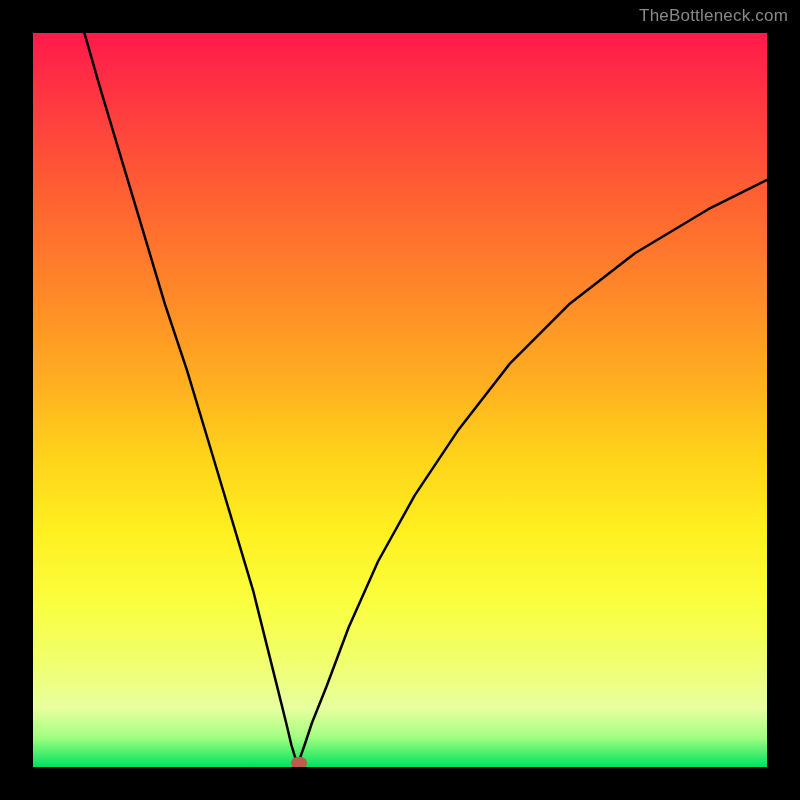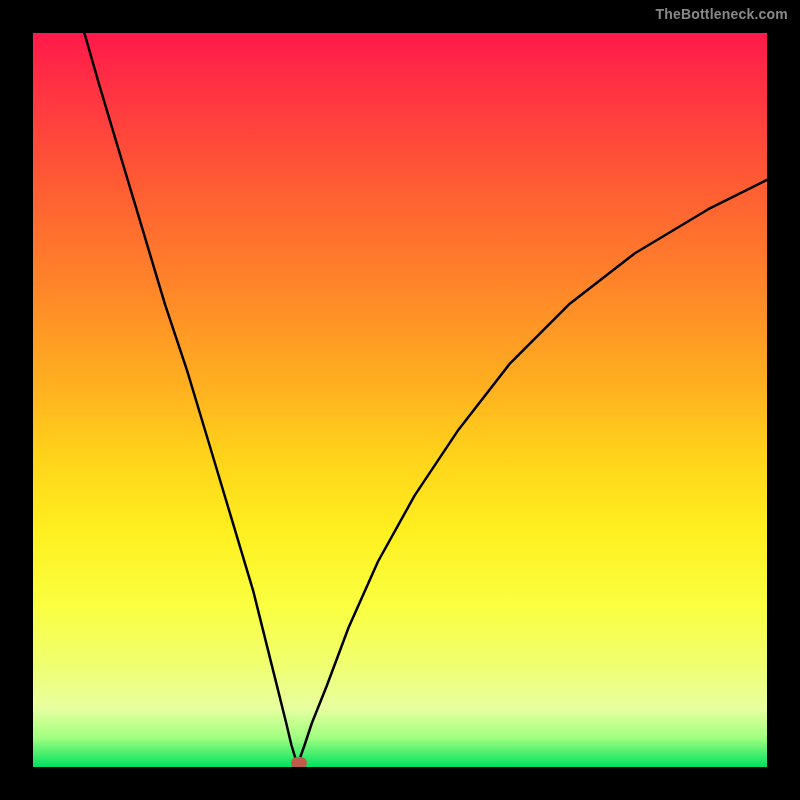--- a/index.html
+++ b/index.html
@@ -51,22 +51,22 @@
     height: 12px;
     background: #c05a4a;
     border-radius: 6px;
     transform: translate(-50%, -50%);
   }
   .watermark {
     position: absolute;
     top: 6px;
     right: 12px;
     color: #888;
-    font-size: 14px;
-    font-weight: 700;
+    font-size: 17px;
+    font-weight: 400;
     letter-spacing: 0.2px;
   }
 </style>
 </head>
 <body>
 
 <div class="watermark">TheBottleneck.com</div>
 
 <div class="chart-area">
   <div class="gradient-bg"></div>

